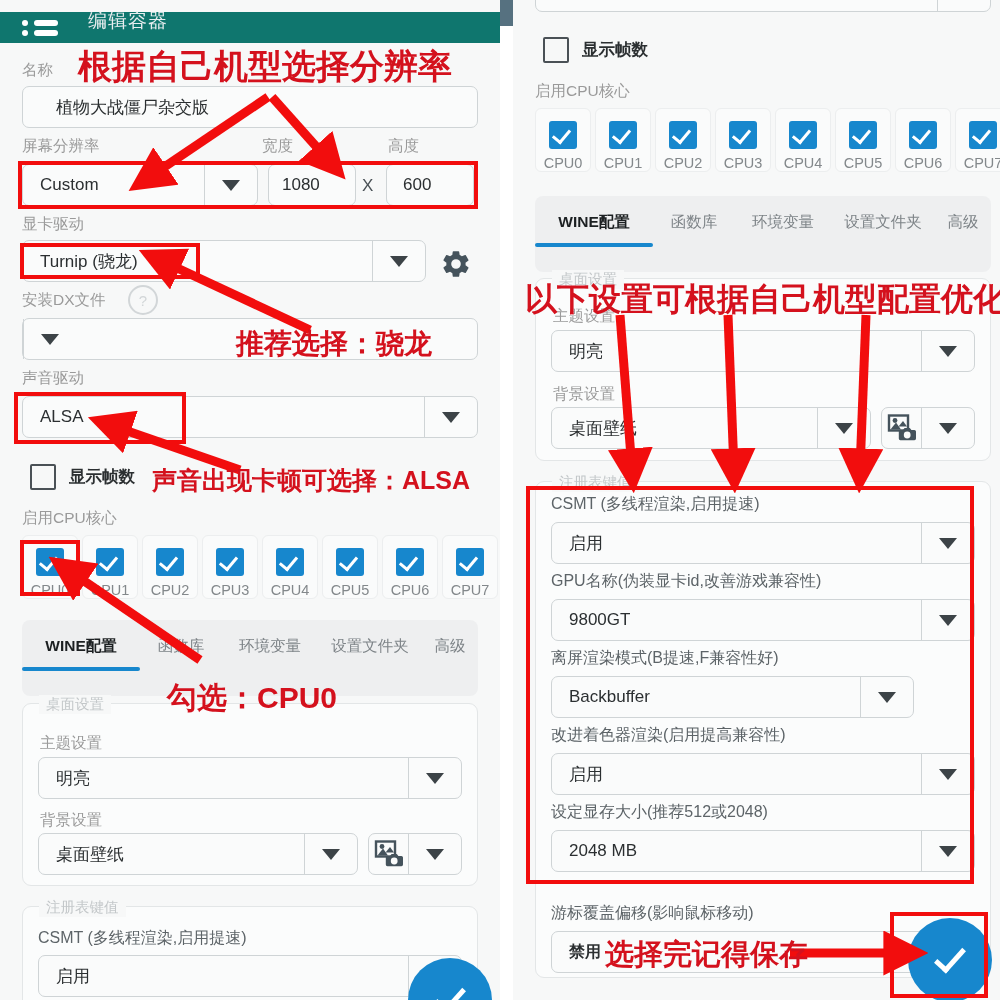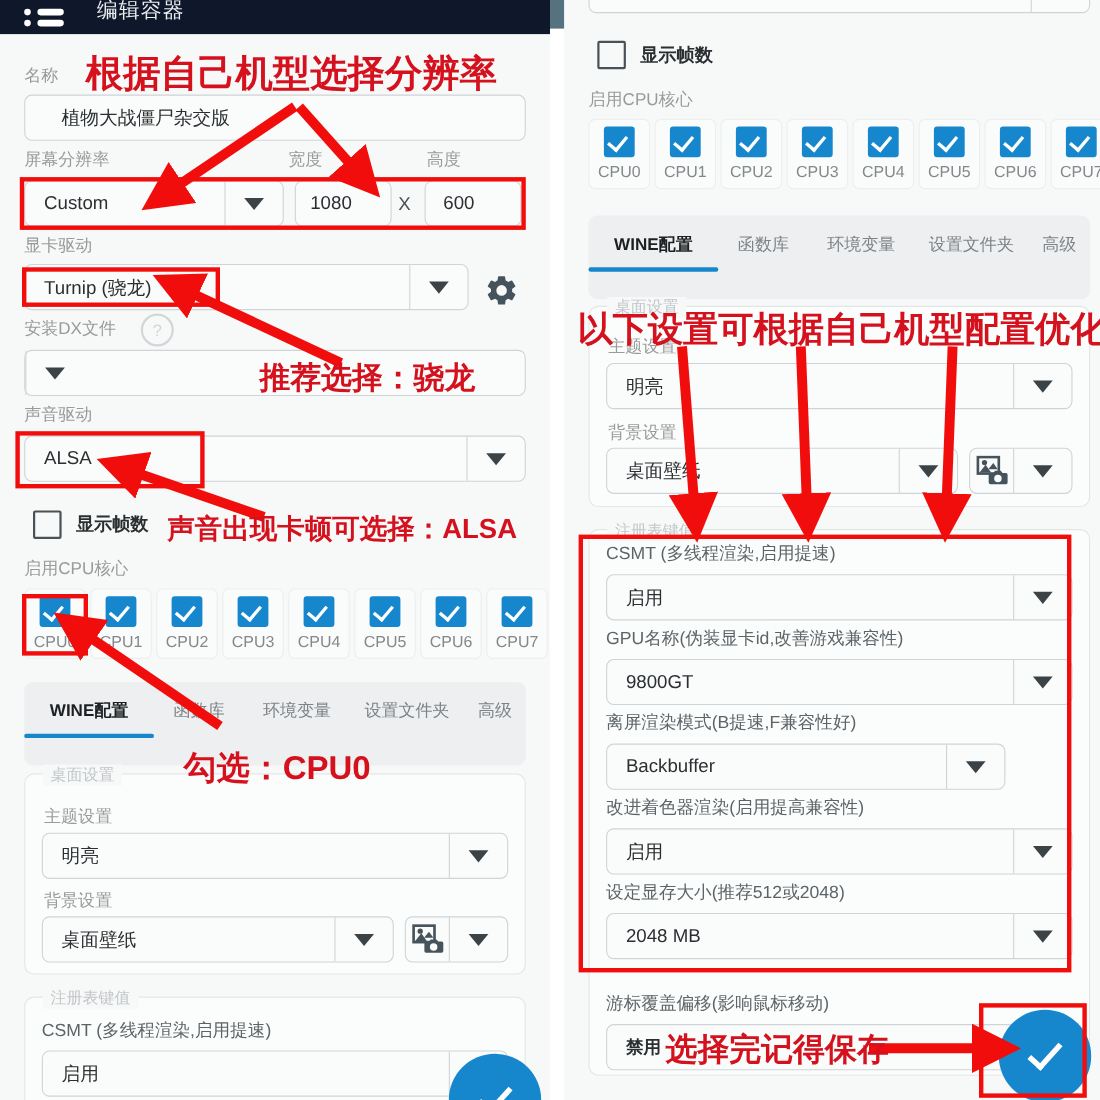--- a/index.html
+++ b/index.html
@@ -13,21 +13,21 @@
   .screen{position:relative;width:1000px;height:1000px;overflow:hidden;}
 
   
   .panel{position:absolute;top:0;height:1000px;overflow:hidden;background:#f7f8f8;}
   .panel-left{left:0;width:500px;}
   .panel-right{left:513px;width:487px;background:#f7f8f8;}
   .panel-gap{position:absolute;left:500px;top:0;width:13px;height:1000px;background:#ffffff;}
   .gap-teal{position:absolute;left:500px;top:0;width:13px;height:26px;background:#567180;}
 
   
-  .appbar{position:absolute;left:0;top:0;width:500px;height:31px;background:#0f172a;}
+  .appbar{position:absolute;left:0;top:12px;width:500px;height:31px;background:#0f766e;}
   .hamburger{position:absolute;left:22px;top:6px;width:36px;height:20px;}
   .hamburger i{position:absolute;background:#ffffff;border-radius:3px;}
   .hamburger .dot{width:6px;height:6px;border-radius:50%;left:0;}
   .hamburger .bar{height:6px;border-radius:3px;left:12px;width:24px;}
   .hamburger .d1{top:2px;} .hamburger .b1{top:2px;}
   .hamburger .d2{top:12px;} .hamburger .b2{top:12px;}
   .appbar-title{position:absolute;left:88px;top:-4px;color:#e9eef0;font-size:19px;
      letter-spacing:1px;white-space:nowrap;}
 
   
@@ -60,21 +60,21 @@
 
   
   .cb-empty{width:26px;height:26px;box-sizing:border-box;border:2.5px solid #4a5156;border-radius:2px;background:transparent;}
   .cb-row{position:absolute;display:flex;align-items:center;gap:13px;}
   .cb-row .cbtext{font-size:16.5px;color:#2b2f31;font-weight:bold;}
 
   
   .cpu-strip{position:absolute;display:flex;gap:4px;}
   .cpu-cell{
     width:56px;height:64px;box-sizing:border-box;background:#fafbfb;border:1px solid #eceeef;border-radius:6px;
-    display:flex;flex-direction:column;align-items:center;justify-content:center;gap:6px;
+    display:flex;flex-direction:column;align-items:center;justify-content:flex-end;gap:6px;
   }
   .cpu-box{width:28px;height:28px;background:#1787cd;border-radius:3px;position:relative;}
   .cpu-box::after{content:"";position:absolute;left:7px;top:5px;width:11px;height:17px;
      border:3.2px solid #fff;border-top:none;border-left:none;transform:rotate(40deg);box-sizing:border-box;}
   .cpu-name{font-size:14.5px;color:#83888b;}
 
   
   .tabs{position:absolute;background:#eeeff0;border-radius:8px;display:flex;align-items:flex-start;}
   .tab{flex:0 0 auto;padding:0;display:flex;flex-direction:column;align-items:center;}
   .tab .tl{font-size:15.5px;color:#7d8387;white-space:nowrap;}

